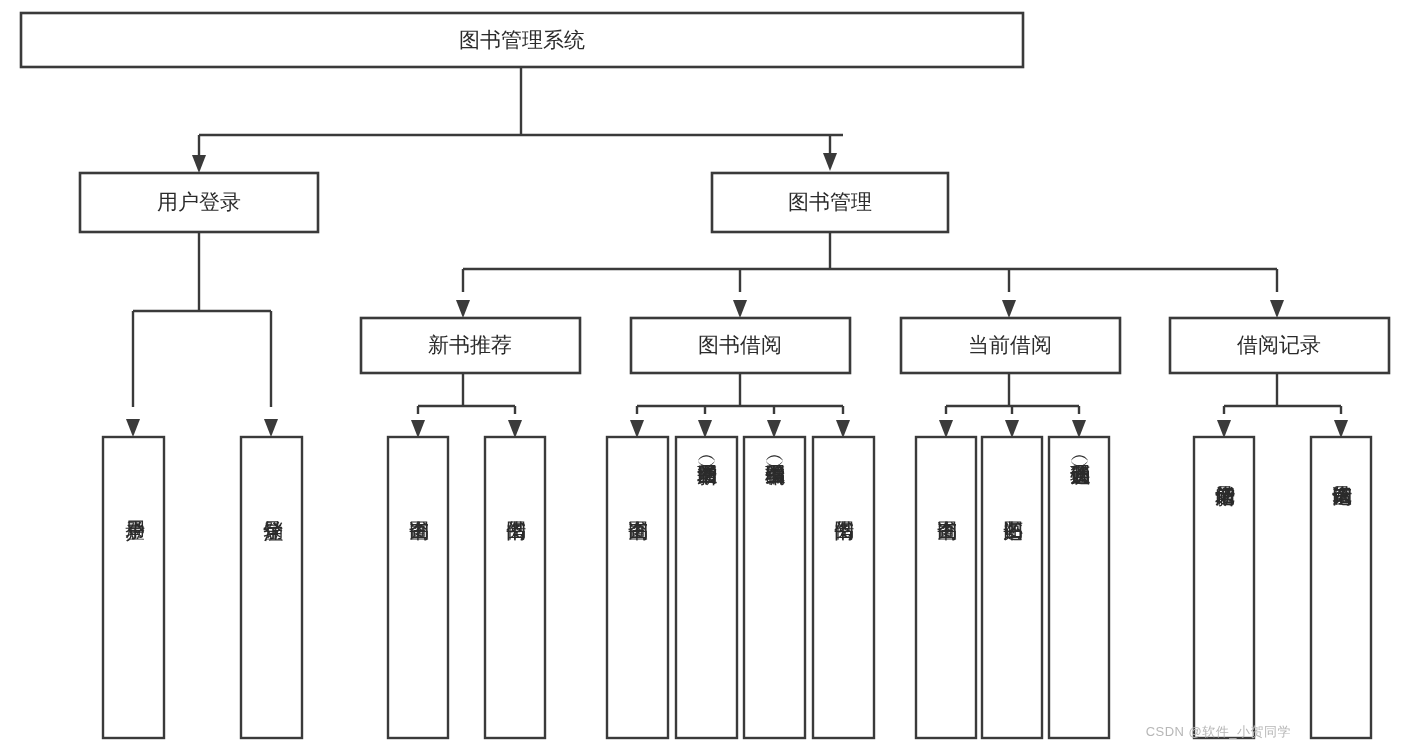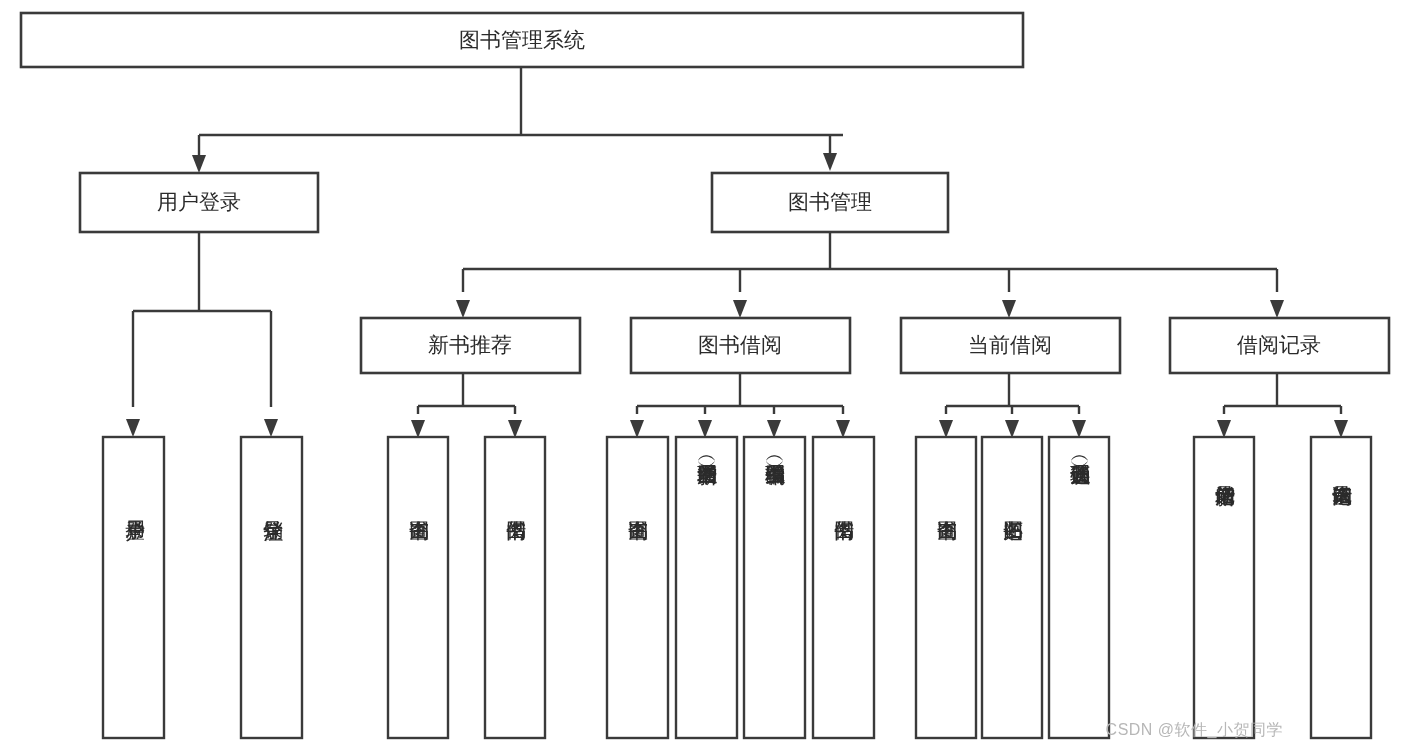--- a/index.html
+++ b/index.html
@@ -53,24 +53,24 @@
     font-size: 21px;
     text-anchor: middle;
     dominant-baseline: middle;
     white-space: pre;
   }
   .node-label.vertical {
     font-size: 20px;
   }
   .watermark {
     position: absolute;
-    right: 18px;
+    right: 10px;
     bottom: 6px;
     font-family: "Liberation Sans", "DejaVu Sans", sans-serif;
-    font-size: 16px;
+    font-size: 13px;
     color: #b7b7b7;
     letter-spacing: 0.5px;
     user-select: none;
     white-space: nowrap;
   }
 </style>
 </head>
 <body>
 
 <div id="diagram-root">

